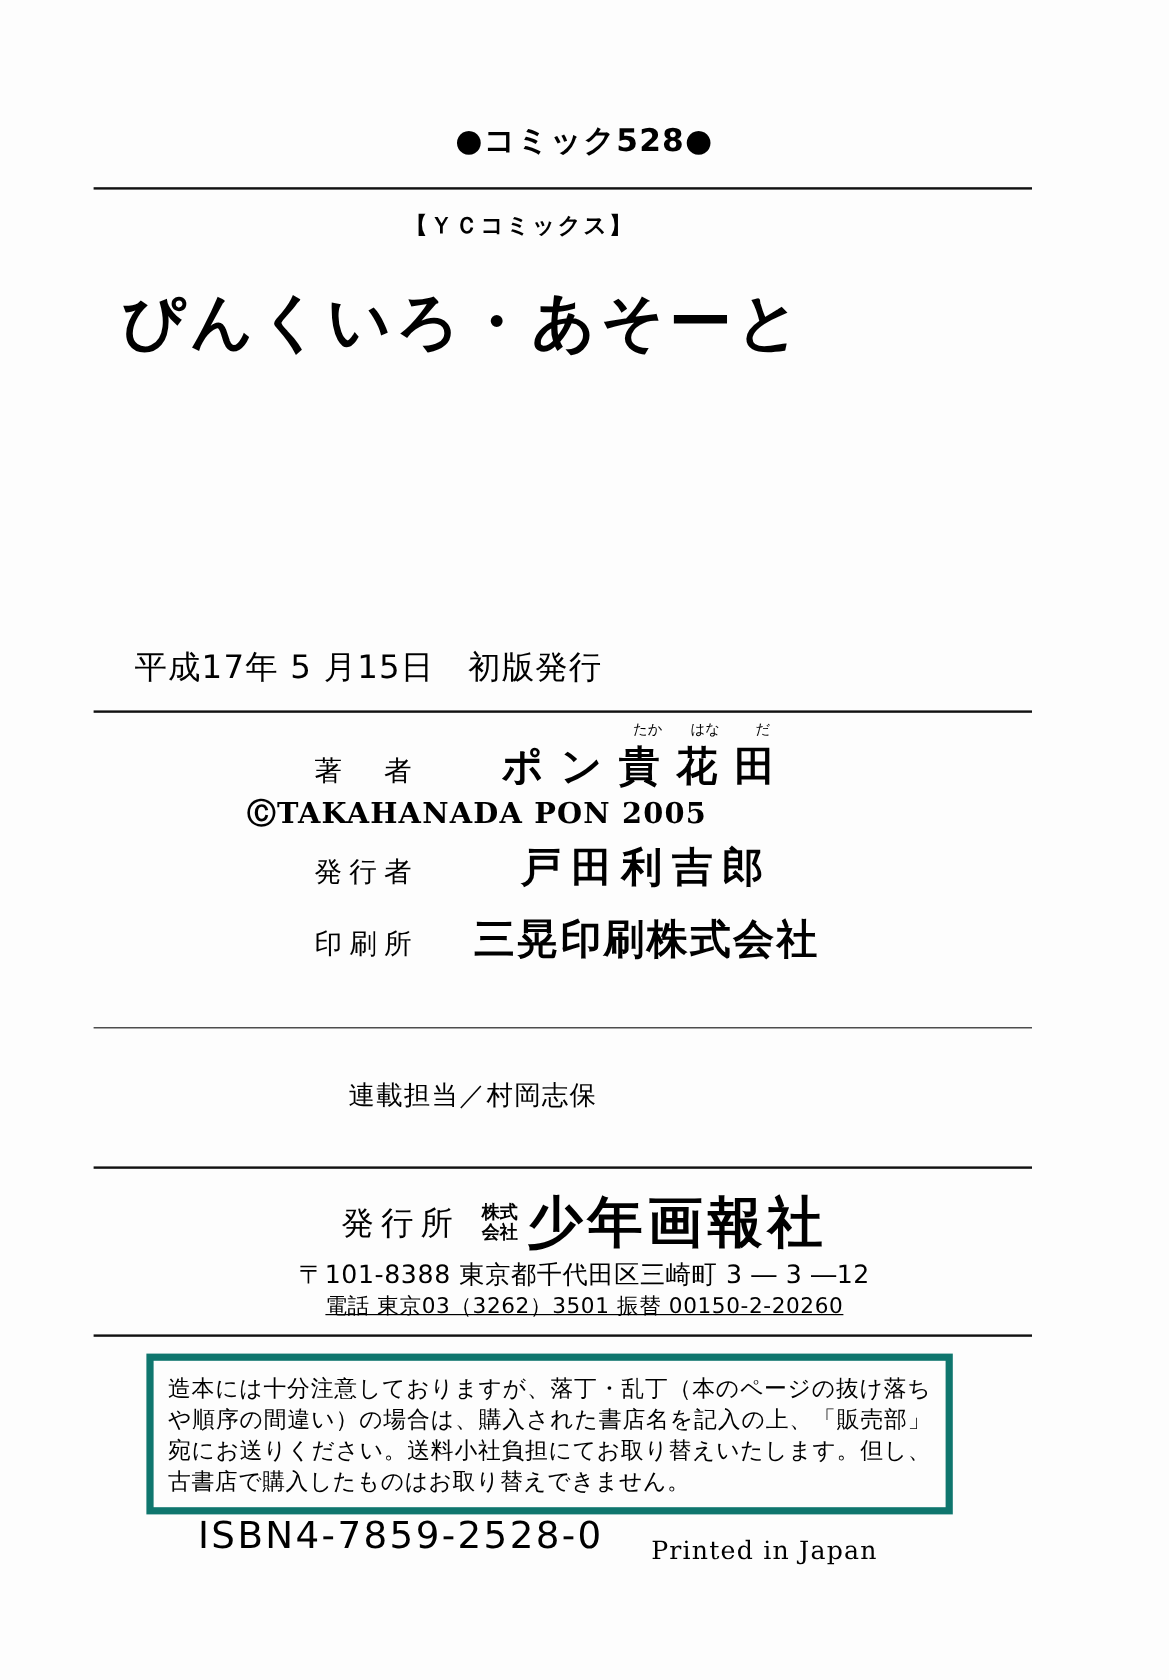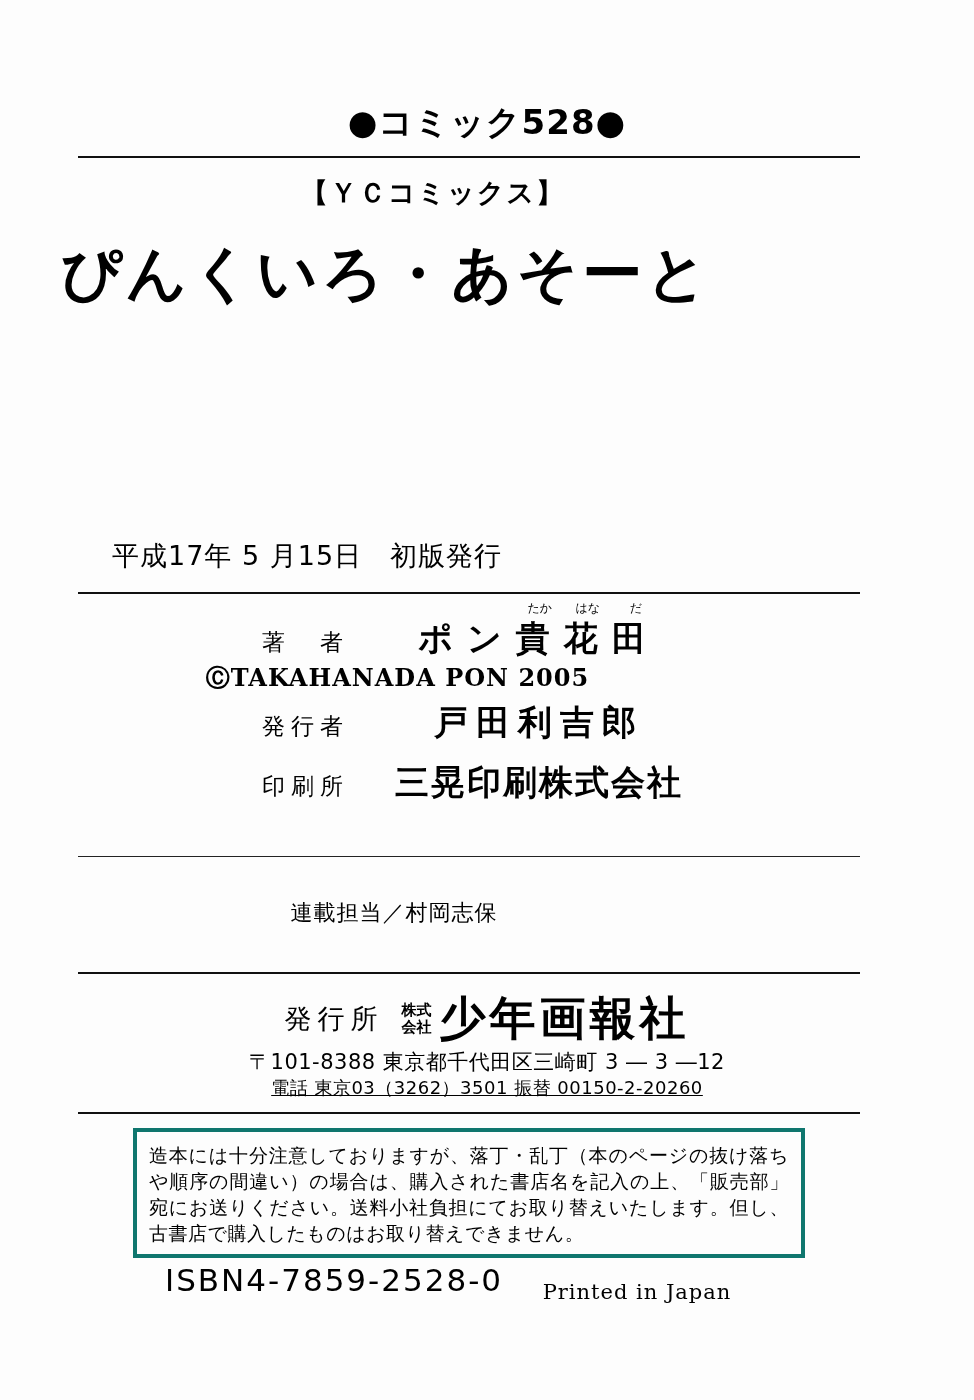--- a/index.html
+++ b/index.html
@@ -22,52 +22,52 @@
     width: 974px;
     height: 1400px;
     background: #fdfdfd;
   }
   .series-line {
     position: absolute;
     top: 100px;
     left: 0;
     width: 974px;
     text-align: center;
-    font-size: 34px;
+    font-size: 26px;
     letter-spacing: 1px;
     font-weight: 700;
     font-family: "DejaVu Sans", sans-serif;
   }
   .rule {
     position: absolute;
     left: 78px;
     width: 782px;
     border-top: 2px solid #111;
     height: 0;
   }
   .rule.thin {
     border-top: 1px solid #222;
   }
   .imprint {
     position: absolute;
     top: 175px;
     left: 0;
     width: 866px;
     text-align: center;
-    font-size: 27px;
+    font-size: 19px;
     font-weight: 700;
     letter-spacing: 2px;
   }
   .booktitle {
     position: absolute;
     top: 234px;
     left: 0;
     width: 772px;
     text-align: center;
-    font-size: 60px;
+    font-size: 52px;
     font-weight: 700;
     letter-spacing: 4px;
   }
   .pubdate {
     position: absolute;
     top: 538px;
     left: 112px;
     font-size: 27px;
     letter-spacing: 1px;
     white-space: pre;
@@ -179,23 +179,23 @@
     left: 0;
     width: 974px;
     text-align: center;
     font-size: 18px;
     letter-spacing: 0.5px;
     text-decoration: underline;
   }
   .notice-box {
     position: absolute;
     top: 1128px;
-    left: 133px;
+    left: 122px;
     width: 672px;
-    border: 4px solid #0f766e;
+    border: 6px solid #0f766e;
     box-sizing: border-box;
     padding: 10px 12px 8px 12px;
     font-size: 19px;
     line-height: 26px;
     letter-spacing: 0.5px;
     text-align: justify;
   }
   .printed {
     position: absolute;
     top: 1232px;

